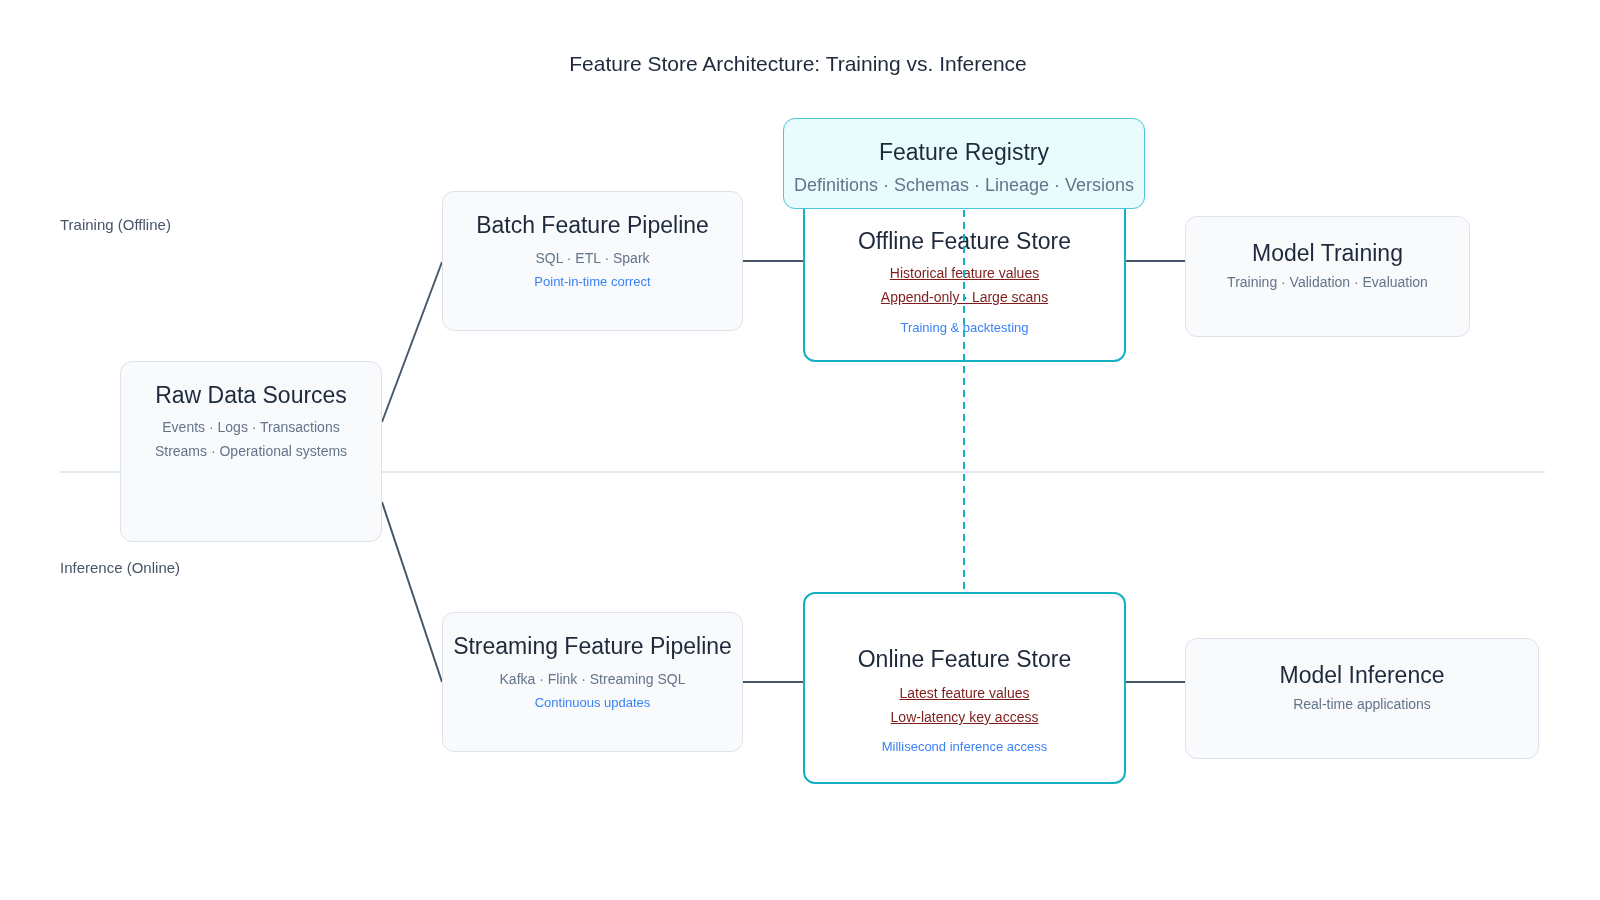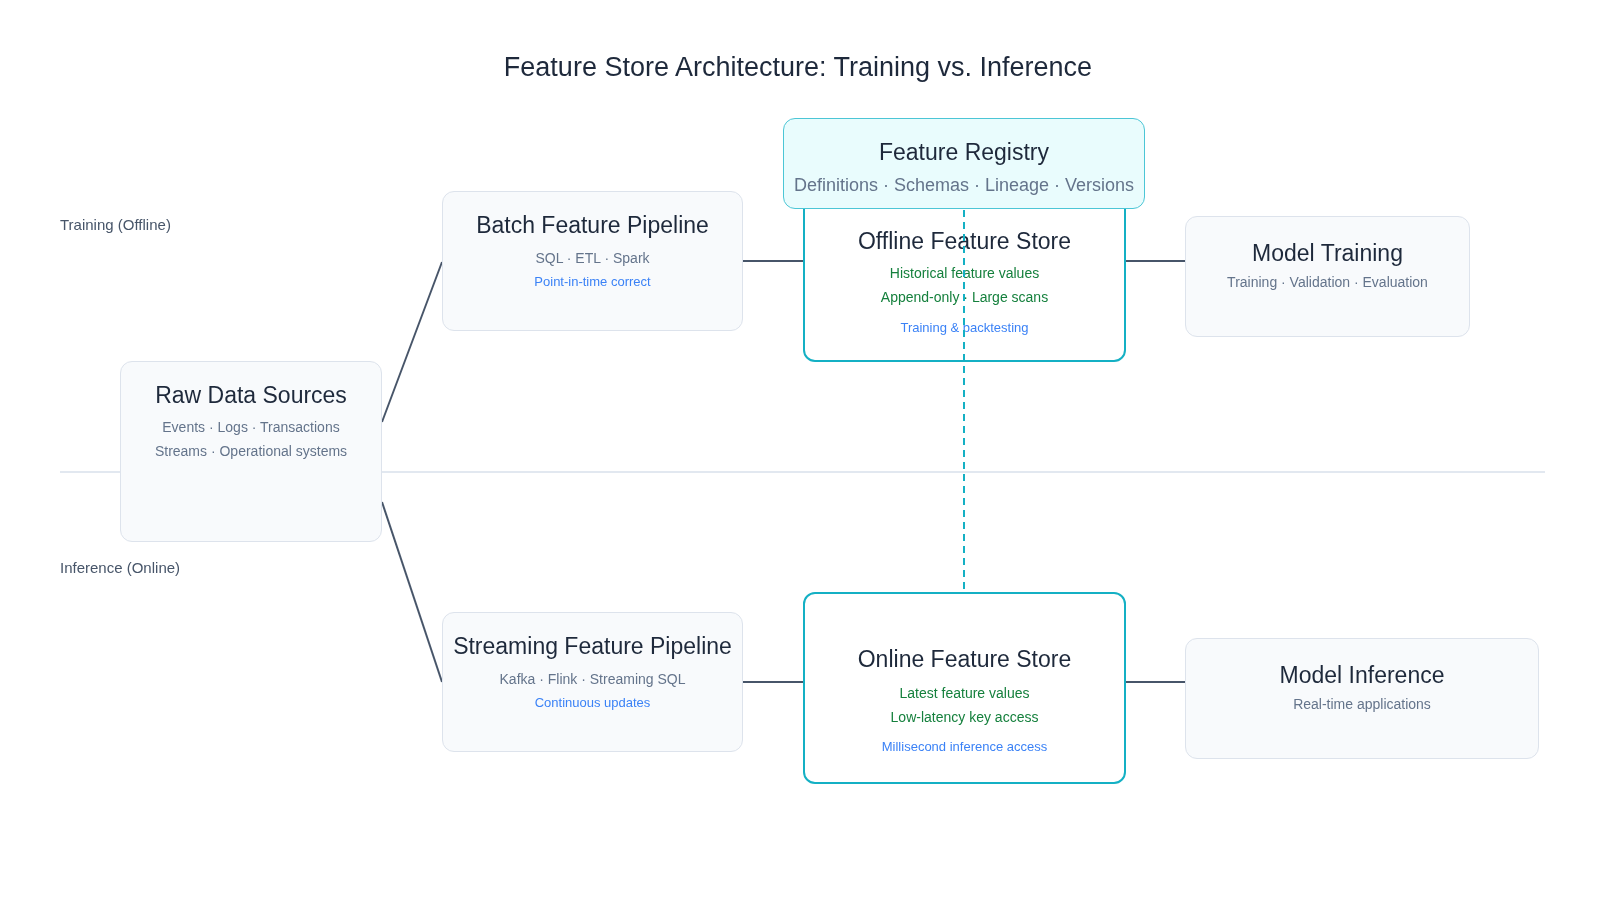--- a/index.html
+++ b/index.html
@@ -1,28 +1,28 @@
 <!DOCTYPE html>
 <html><head>
   <meta charset="utf-8">
   <style>
     html, body { margin: 0; padding: 0; background: #ffffff; }
     body { width: 1600px; height: 900px; position: relative; overflow: hidden;
            font-family: "Liberation Sans", "DejaVu Sans", sans-serif; }
     .title { position: absolute; left: 0; width: 1596px; top: 52px; text-align: center;
-             font-size: 27px; color: #1e293b; }
+             font-size: 21px; color: #1e293b; }
     .lane-label { position: absolute; left: 60px; font-size: 15px; color: #475569; }
     svg.wires { position: absolute; left: 0; top: 0; width: 1600px; height: 900px; }
     .node { position: absolute; box-sizing: border-box; border-radius: 12px;
             text-align: center; background: #f8fafc; border: 1.5px solid #dde3ec; }
     .node.store { background: #ffffff; border: 2px solid #14b0c4; }
     .node.registry { background: #e9fcfd; border: 1.5px solid #4cc6d6; }
     .node .n-title { font-size: 23px; color: #1e293b; }
     .node .n-line { font-size: 14px; color: #64748b; }
-    .node.store .n-line { color: #15803d; }
+    .node.store .n-line { color: #7f1d1d; text-decoration: underline; }
     .node .n-muted { font-size: 13px; color: #3b82f6; }
   </style>
 </head>
 <body>
 
 <div class="title">Feature Store Architecture: Training vs. Inference</div>
 
 <div class="lane-label" style="top:216px">Training (Offline)</div>
 <div class="lane-label" style="top:559px">Inference (Online)</div>
 

